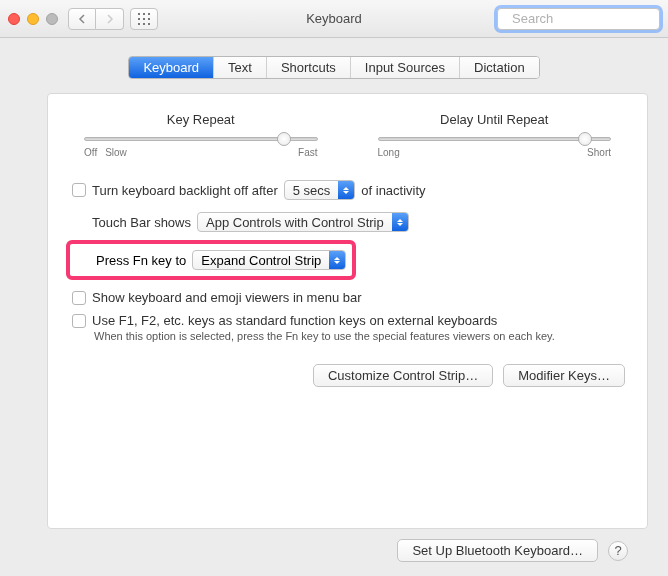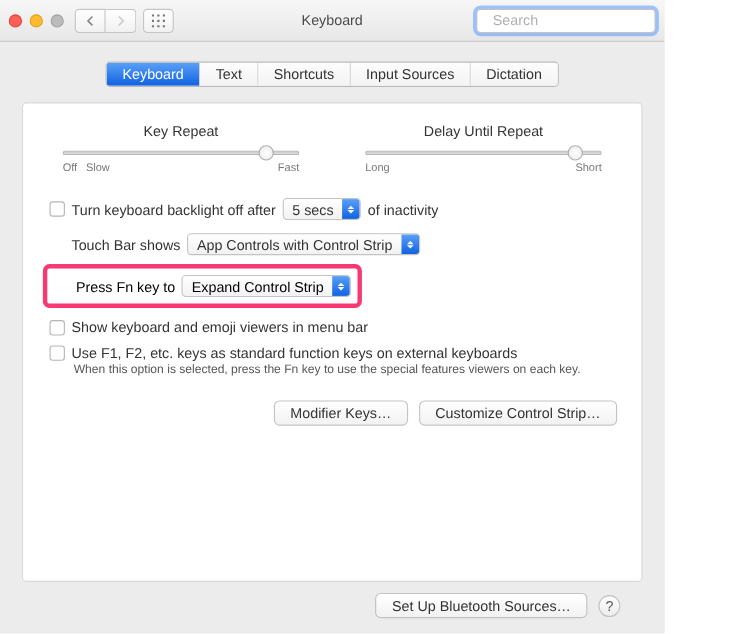--- a/index.html
+++ b/index.html
@@ -5,21 +5,21 @@
 * { box-sizing: border-box; margin: 0; padding: 0; }
 body {
   font-family: -apple-system, "Helvetica Neue", Helvetica, Arial, sans-serif;
   font-size: 13px;
   background: #fff;
   width: 668px;
   height: 576px;
   overflow: hidden;
 }
 .window {
-  width: 604px;
+  width: 668px;
   height: 576px;
   background: #ececec;
   display: flex;
   flex-direction: column;
 }
 .titlebar {
   height: 38px;
   background: linear-gradient(#f7f7f7, #e7e7e7);
   border-bottom: 1px solid #c9c9c9;
   display: flex;
@@ -89,20 +89,21 @@
   background: linear-gradient(#5aa0f8,#1062e0);
   color: #fff;
 }
 .panel {
   background: #fff;
   border: 1px solid #d9d9d9;
   border-radius: 4px;
   padding: 14px 22px 28px 22px;
   flex: 1;
   position: relative;
+  margin-left: 27px;
 }
 .sliders-row { display: flex; gap: 60px; margin: 4px 14px 22px; }
 .slider-block { flex: 1; display: flex; flex-direction: column; align-items: center; }
 .slider-title { font-size: 13px; color: #333; margin-bottom: 10px; }
 .slider-track {
   width: 100%; height: 4px;
   background: linear-gradient(#c9c9c9,#e2e2e2);
   border-radius: 2px; border: 0.5px solid #b5b5b5;
   position: relative;
 }
@@ -295,23 +296,23 @@
         <div class="opt-row" style="margin-bottom:2px">
           <span class="cbox">
             
           </span>
           <span>Use F1, F2, etc. keys as standard function keys on external keyboards</span>
         </div>
         <div class="hint">When this option is selected, press the Fn key to use the special features viewers on each key.</div>
       </div>
 
       <div class="bottom-row">
+        <div class="button">Customize Control Strip…</div>
         <div class="button">Modifier Keys…</div>
-        <div class="button">Customize Control Strip…</div>
       </div>
     </div>
 
     <div class="footer">
-      <div class="button">Set Up Bluetooth Sources…</div>
+      <div class="button">Set Up Bluetooth Keyboard…</div>
       <div class="help">?</div>
     </div>
   </div>
 </div>
 
 </body></html>

